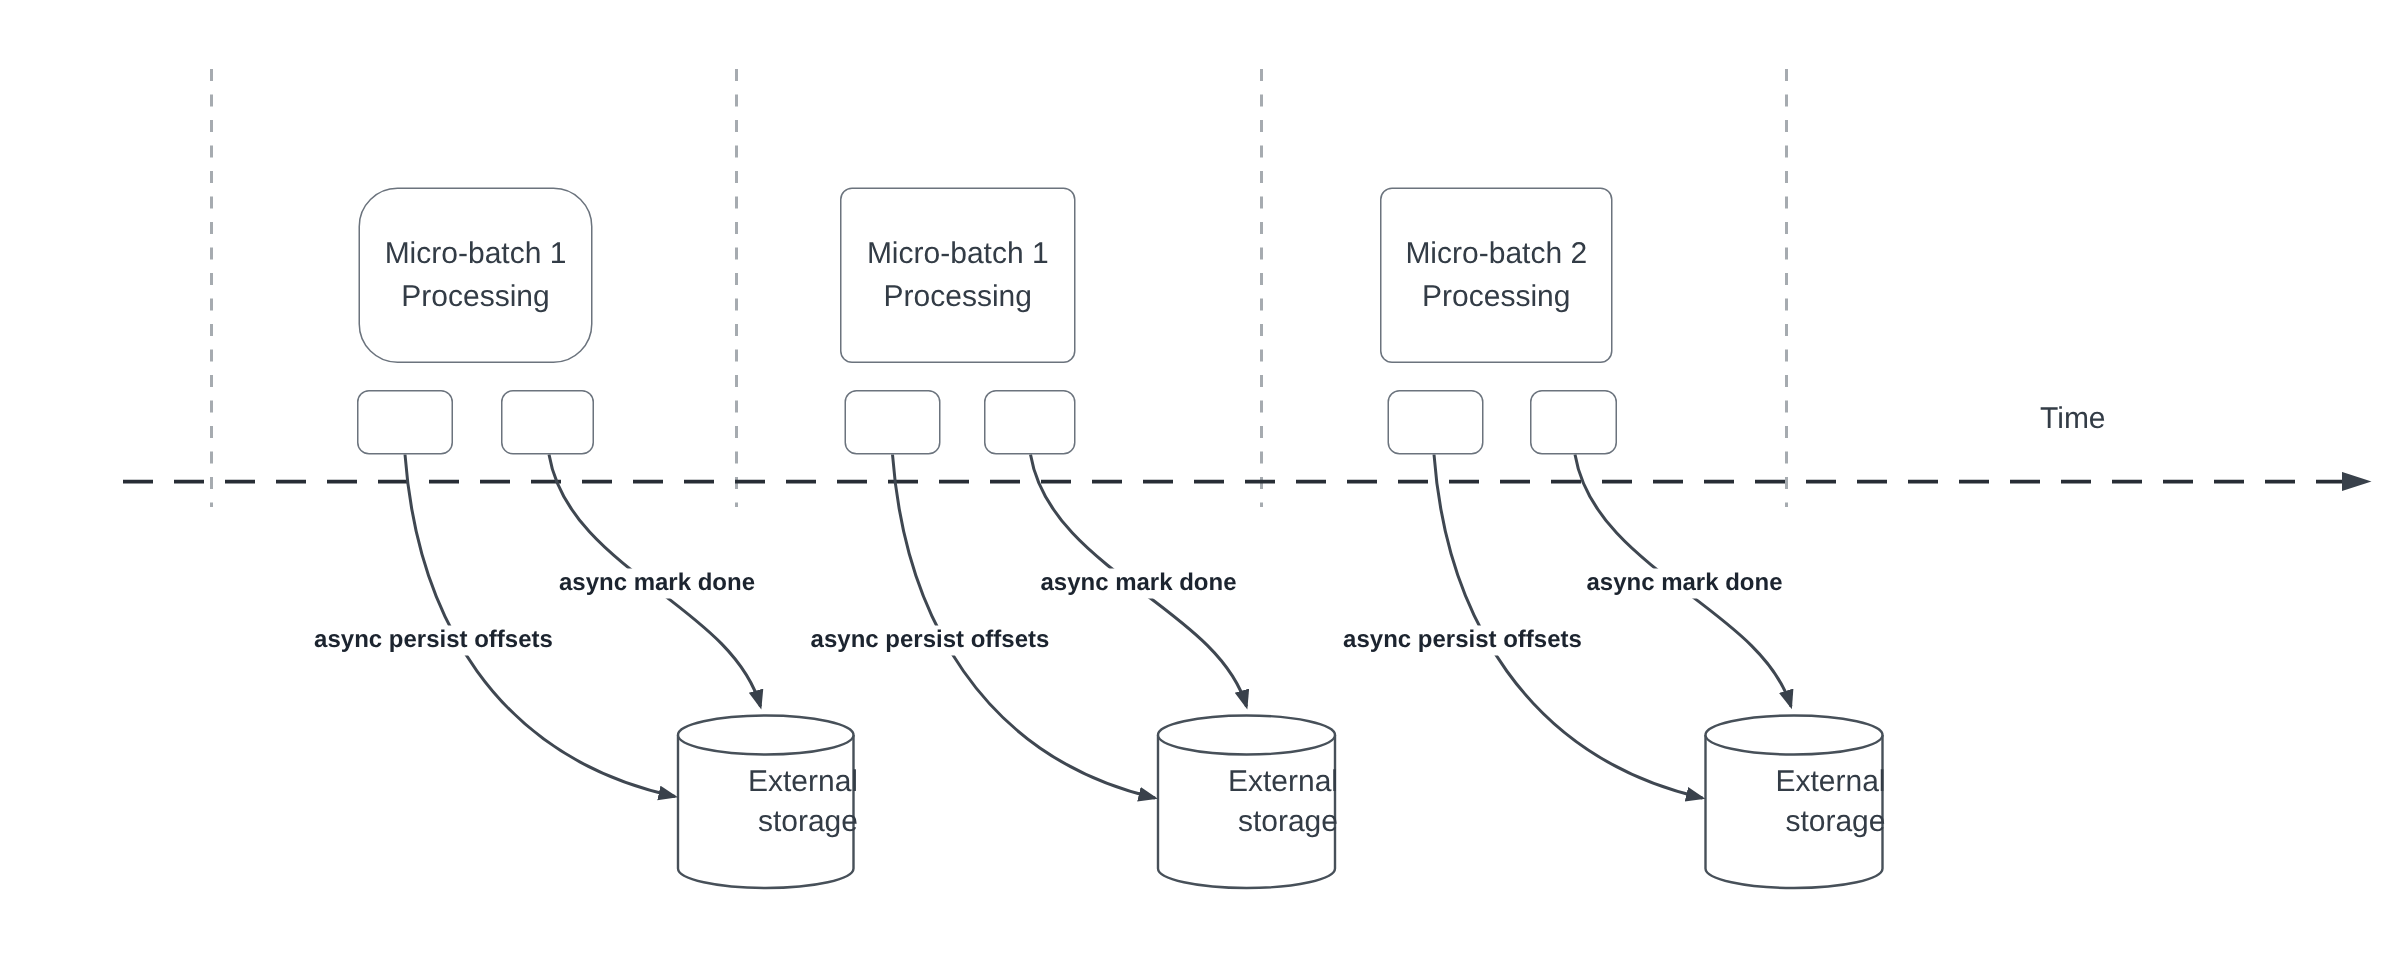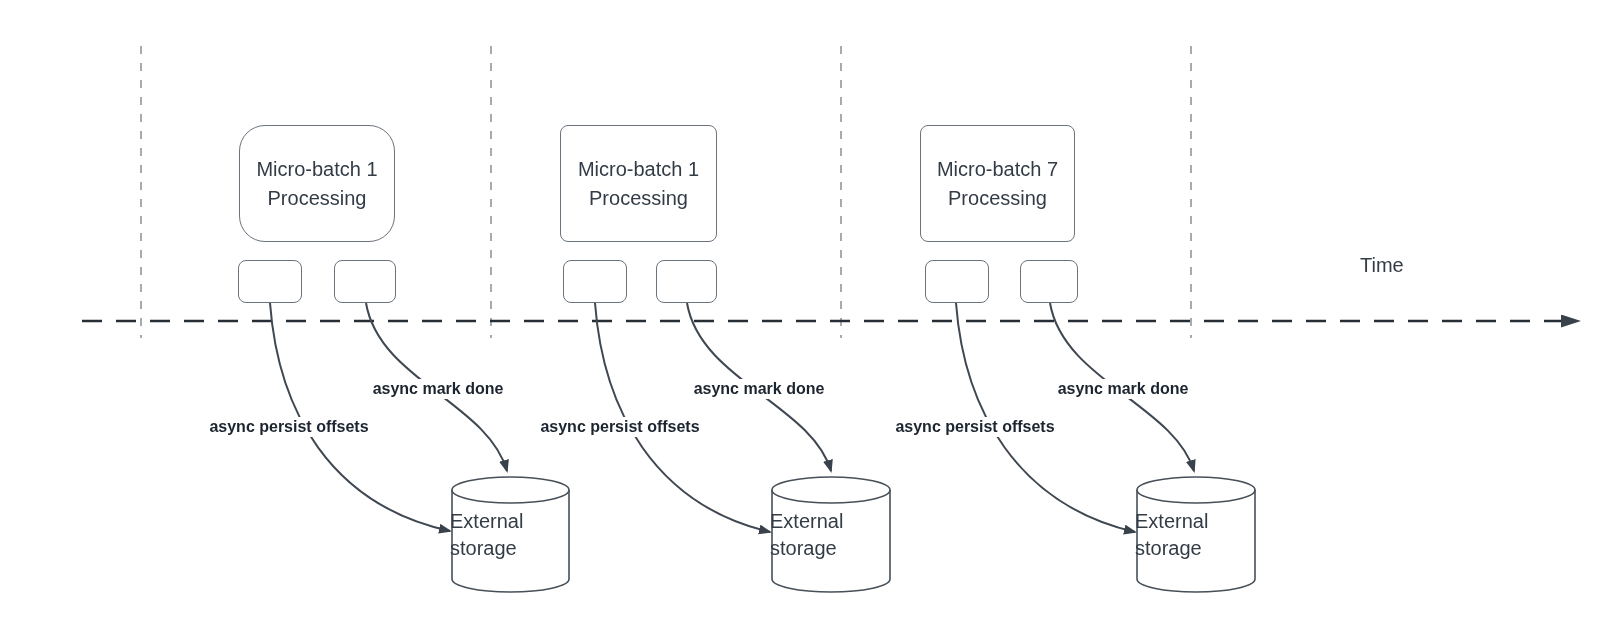--- a/index.html
+++ b/index.html
@@ -46,29 +46,29 @@
     font-size: 16px;
     font-weight: bold;
     color: #1c242f;
     background: #ffffff;
     padding: 1px 3px;
     white-space: nowrap;
   }
   .storage-label {
     position: absolute;
     width: 122px;
-    text-align: left;
+    text-align: right;
     color: #333c46;
     font-size: 20px;
     line-height: 27px;
   }
   .time-label {
     position: absolute;
     left: 1360px;
-    top: 254px;
+    top: 268px;
     font-size: 20px;
     color: #333c46;
   }
 </style>
 </head>
 <body>
 
 <div id="stage">
 
   <svg id="canvas-svg" viewBox="0 0 1600 642" xmlns="http://www.w3.org/2000/svg">
@@ -111,21 +111,21 @@
     <path d="M1050,303 C1063,380 1174,405 1194,471" fill="none" stroke="#3f4751" stroke-width="2" marker-end="url(#ah)"></path>
   </svg>
 
   <div class="mb-box" style="left:239px; top:125px; width:156px; height:117px;border-radius:26px;">
     <div class="inner">Micro-batch 1 Processing</div>
   </div>
   <div class="mb-box" style="left:560px; top:125px; width:157px; height:117px;">
     <div class="inner">Micro-batch 1 Processing</div>
   </div>
   <div class="mb-box" style="left:920px; top:125px; width:155px; height:117px;">
-    <div class="inner">Micro-batch 7 Processing</div>
+    <div class="inner">Micro-batch 2 Processing</div>
   </div>
 
   <div class="task-box" style="left:238px; top:260px;"></div>
   <div class="task-box" style="left:334px; top:260px; width:62px;"></div>
   <div class="task-box" style="left:563px; top:260px;"></div>
   <div class="task-box" style="left:656px; top:260px; width:61px;"></div>
   <div class="task-box" style="left:925px; top:260px;"></div>
   <div class="task-box" style="left:1020px; top:260px; width:58px;"></div>
 
   <div class="edge-label" style="left:289px; top:427px;">async persist offsets</div>

